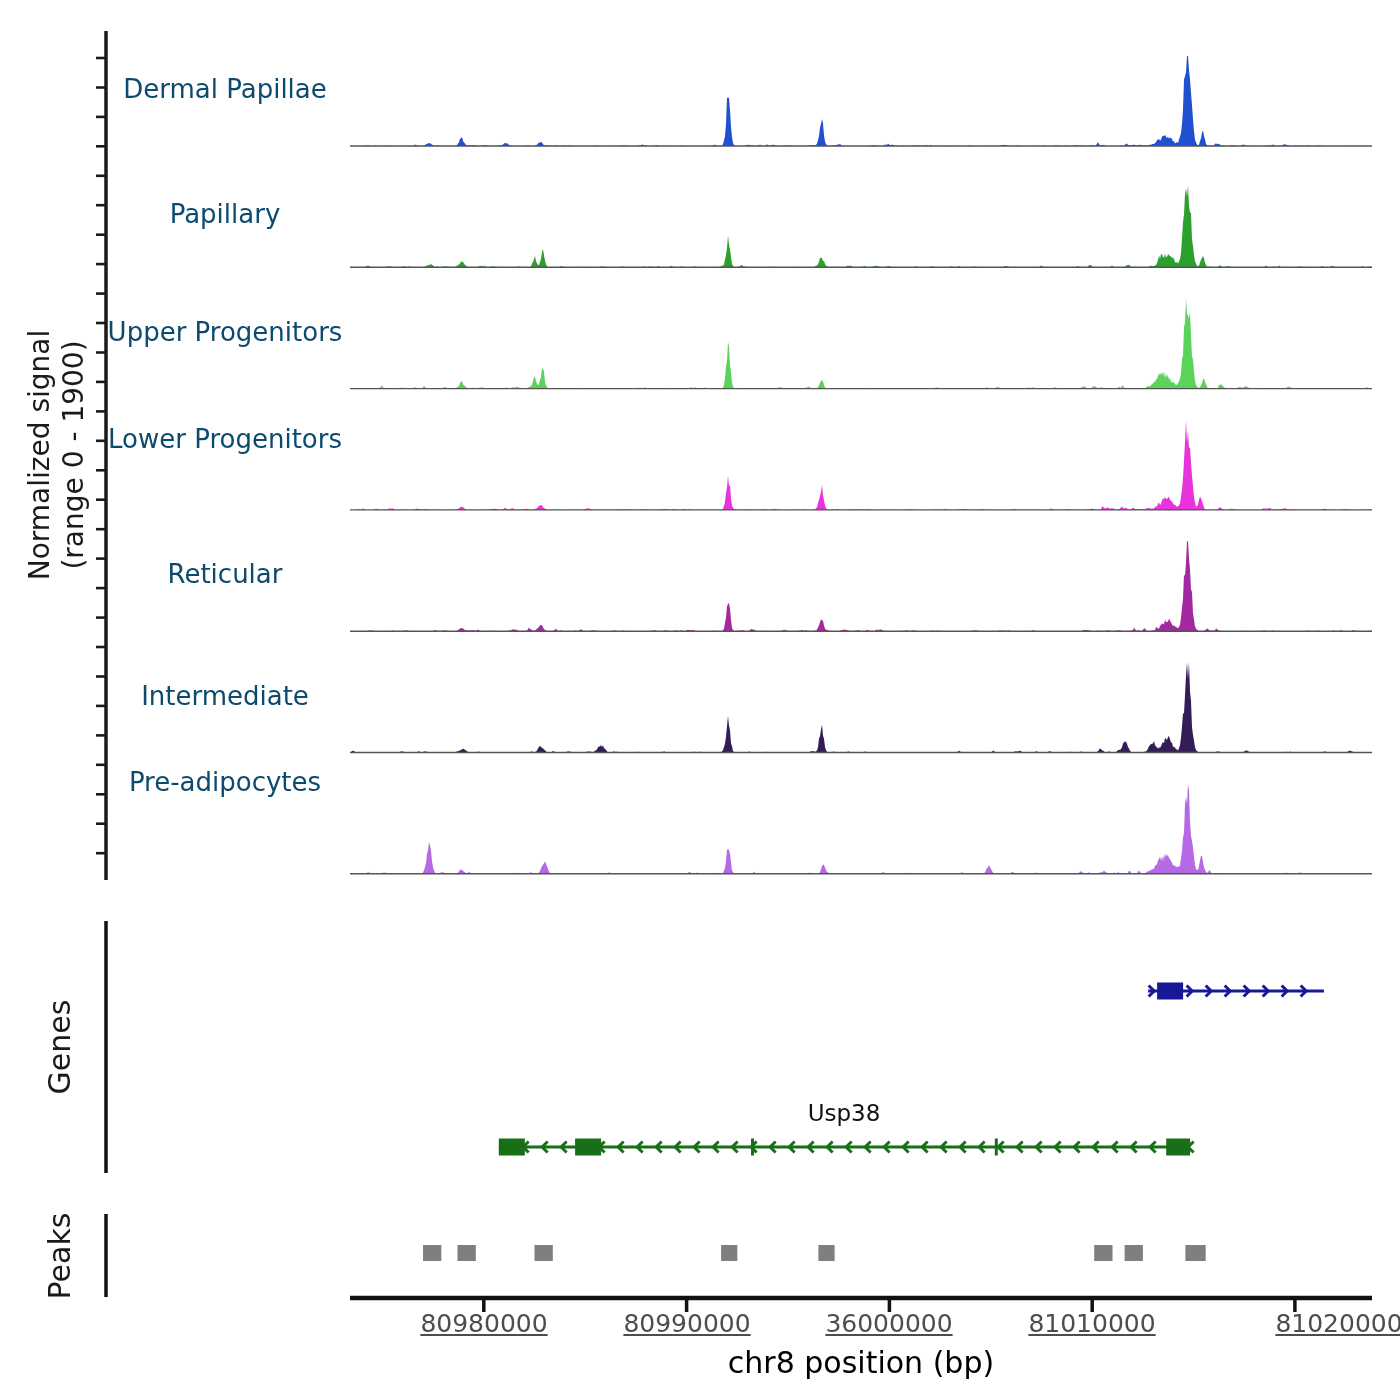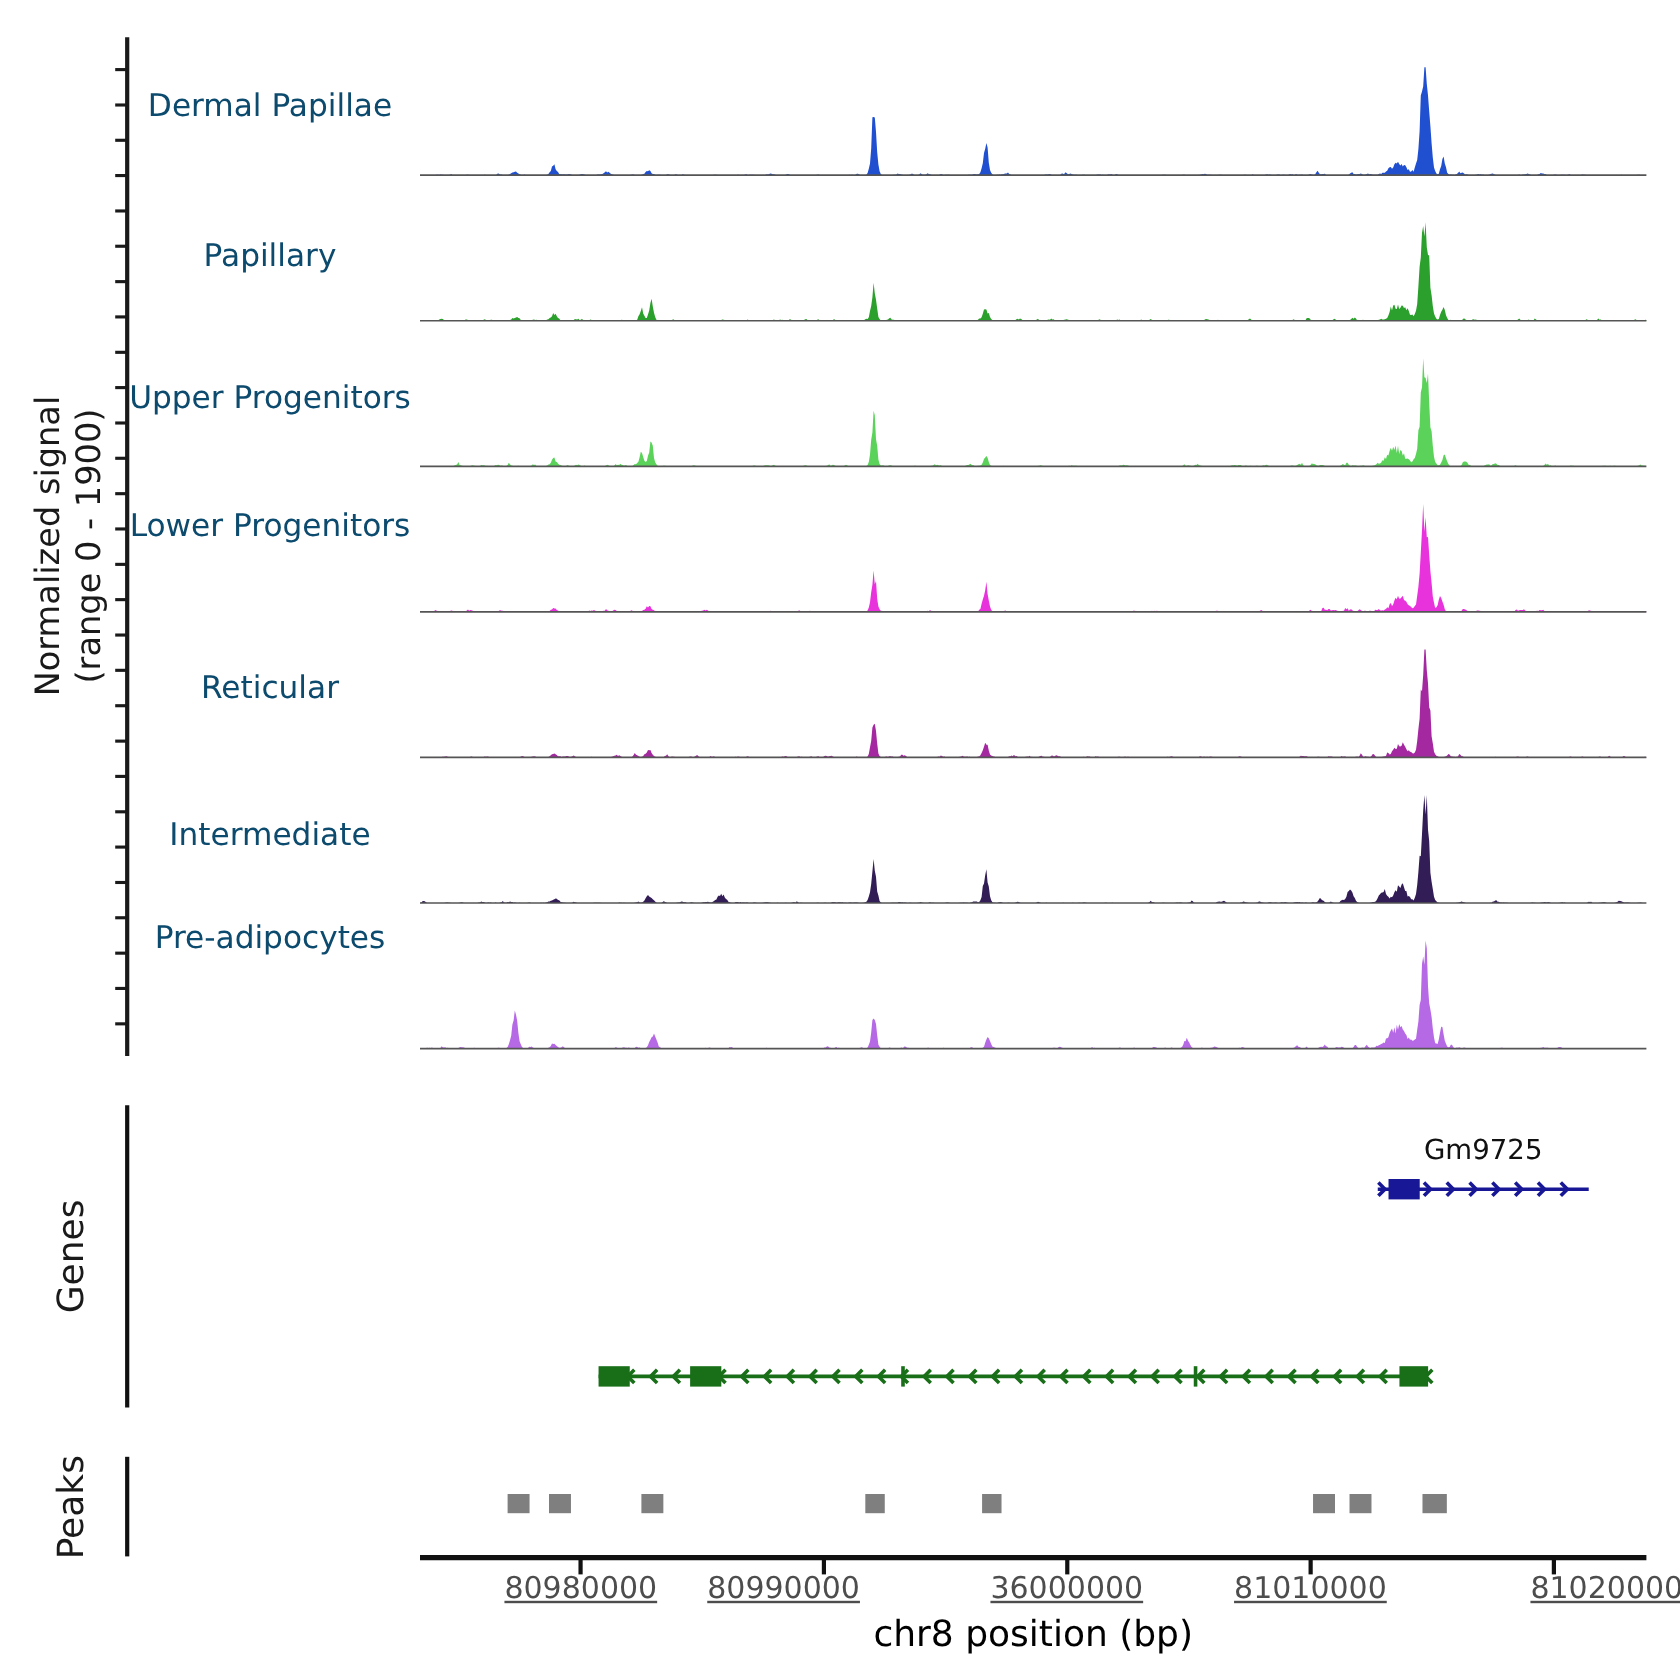--- a/index.html
+++ b/index.html
@@ -171,22 +171,22 @@
   <div class="lab track-label" style="top:200px">Papillary</div>
   <div class="lab track-label" style="top:318px">Upper Progenitors</div>
   <div class="lab track-label" style="top:425px">Lower Progenitors</div>
   <div class="lab track-label" style="top:560px">Reticular</div>
   <div class="lab track-label" style="top:682px">Intermediate</div>
   <div class="lab track-label" style="top:768px">Pre-adipocytes</div>
 
   <div class="lab rot genes-label">Genes</div>
   <div class="lab rot peaks-label">Peaks</div>
 
-  <div class="lab gene-name" style="left:1086px;top:946px">Gm9725</div>
+  <div class="lab gene-name" style="left:694px;top:1100px">Usp38</div>
 
   <div class="lab xtick" style="left:404px">80980000</div>
-  <div class="lab xtick" style="left:573px">80990000</div>
+  <div class="lab xtick" style="left:607px">80990000</div>
   <div class="lab xtick" style="left:809px">36000000</div>
   <div class="lab xtick" style="left:1012px">81010000</div>
   <div class="lab xtick" style="left:1259px">81020000</div>
 
   <div class="lab xtitle">chr8 position (bp)</div>
 </div>
 
 </body></html>

